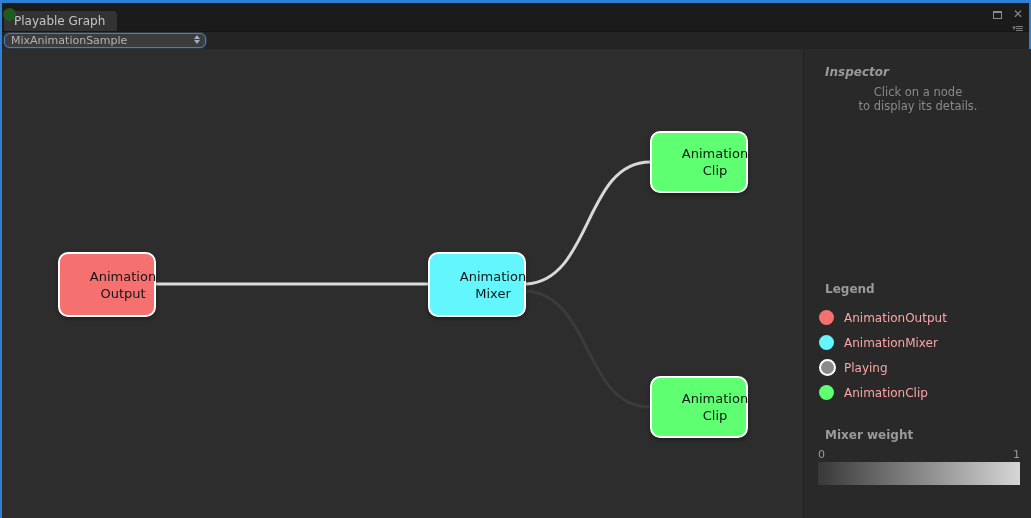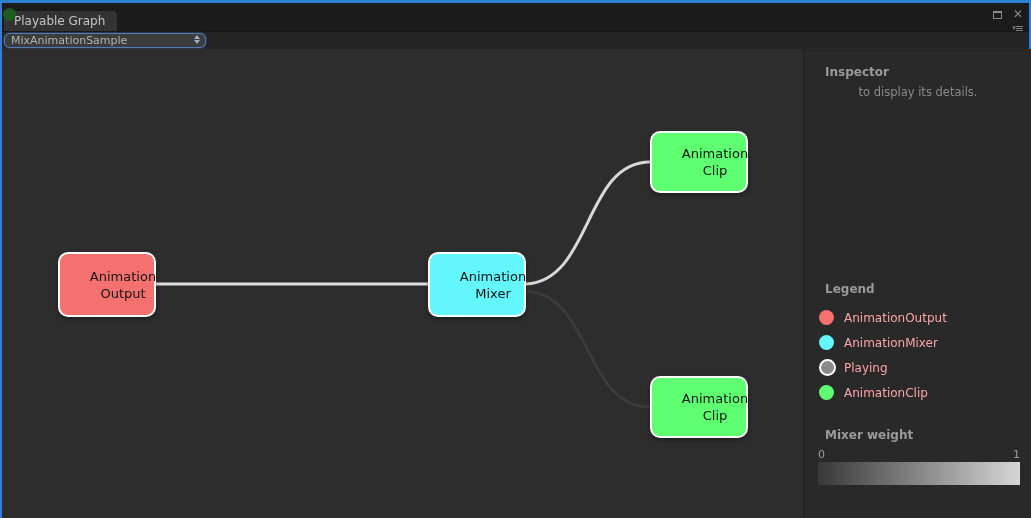--- a/index.html
+++ b/index.html
@@ -61,21 +61,21 @@
   .node-mixer  { left: 426px; top: 203px; width: 98px; height: 65px; }
   .node-clip-top { left: 648px; top: 82px; width: 98px; height: 62px; }
   .node-clip-bottom { left: 648px; top: 327px; width: 98px; height: 62px; }
 
   
   .inspector-panel {
     position: absolute; left: 801px; top: 46px; width: 228px; height: 469px;
     background: #292929; border-left: 1px solid #202020; color: #8f8f8f;
   }
   .panel-heading { font-weight: bold; font-size: 12px; color: #9a9a9a; }
-  .inspector-title { position: absolute; left: 21px; top: 16px; }
+  .inspector-title { position: absolute; left: 21px; top: 16px; font-style: italic; }
   .inspector-hint { position: absolute; left: 0; top: 36px; width: 228px; text-align: center; font-size: 11.5px; color: #8a8a8a; line-height: 14px; }
 
   .legend-title { position: absolute; left: 21px; top: 233px; }
   .legend-list { position: absolute; left: 15px; top: 256px; width: 200px; }
   .legend-item { display: flex; align-items: center; height: 25px; }
   .legend-swatch { width: 15px; height: 15px; border-radius: 50%; margin-right: 10px; flex: 0 0 15px; }
   .legend-swatch.ring { border: 2px solid #ffffff; width: 17px; height: 17px; flex-basis: 17px; margin-right: 8px; }
   .legend-label { font-size: 12px; color: #fca5a5; }
 
   .edgeweight-title { position: absolute; left: 21px; top: 379px; }
@@ -133,20 +133,21 @@
     </div>
     <div class="node node-clip-bottom" style="background-color: rgb(94, 255, 112);">
       <span>Animation</span>
       <span>Clip</span>
     </div>
   </div>
 
   <div class="inspector-panel">
     <div class="panel-heading inspector-title">Inspector</div>
     <div class="inspector-hint">
+      <div>Click on a node</div>
       <div>to display its details.</div>
     </div>
 
     <div class="panel-heading legend-title">Legend</div>
     <div class="legend-list">
       <div class="legend-item">
         <span class="legend-swatch" style="background-color: rgb(244, 113, 111);"></span>
         <span class="legend-label">AnimationOutput</span>
       </div>
       <div class="legend-item">

